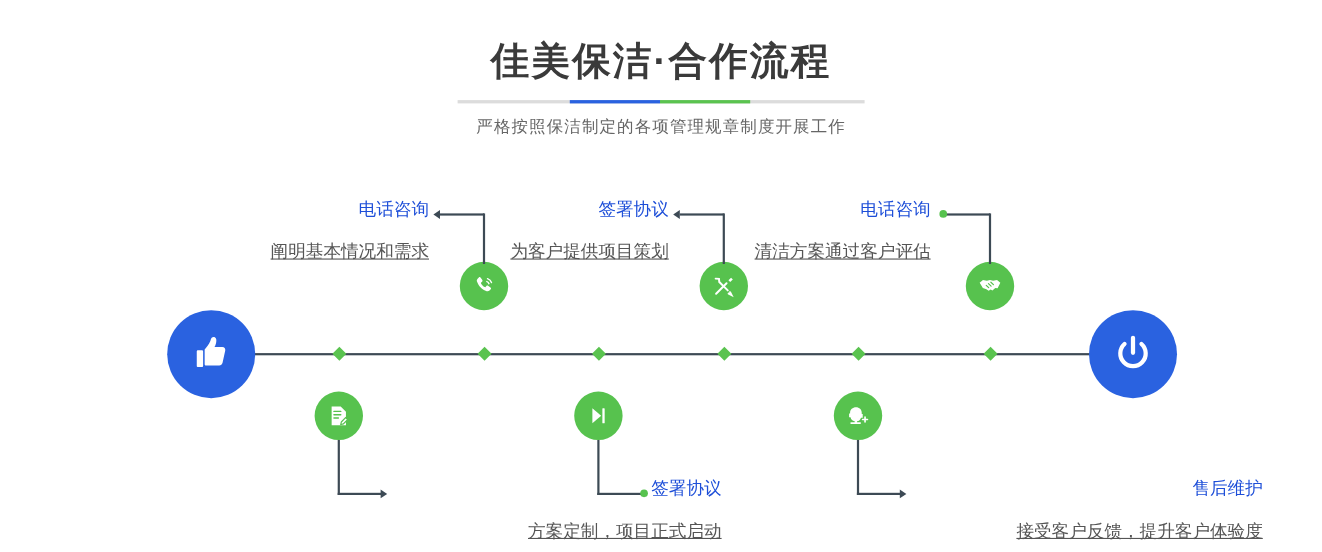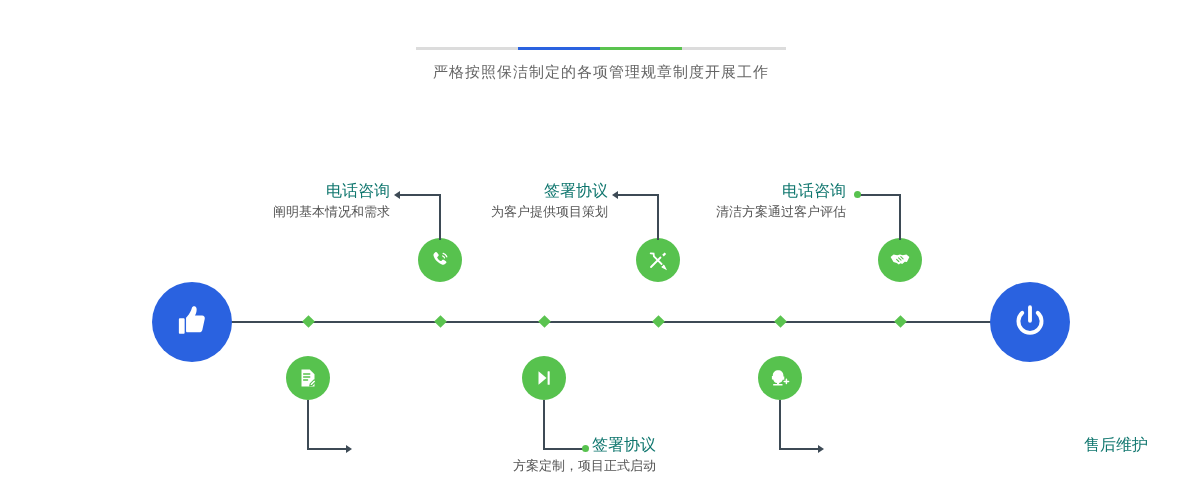--- a/index.html
+++ b/index.html
@@ -137,27 +137,28 @@
     justify-content: center;
     color: #ffffff;
   }
   .label {
     position: absolute;
     white-space: nowrap;
   }
   .label .lab-title {
     font-size: 16px;
     line-height: 22px;
-    color: #0f766e;
+    color: #1d4ed8;
   }
   .label .lab-desc {
-    font-size: 13px;
+    font-size: 16px;
     line-height: 20px;
     color: #555555;
-    margin-top: 0;
+    margin-top: 18px;
+    text-decoration: underline;
   }
   .label.right-align {
     text-align: right;
   }
   .label.left-align {
     text-align: right;
   }
   .arrowhead {
     position: absolute;
     width: 0;
@@ -181,20 +182,21 @@
     background: #57c24e;
   }
   svg { display: block; }
 </style>
 </head>
 <body>
 
 <div class="page">
 
   <div class="header">
+    <div class="title">佳美保洁·合作流程</div>
     <div class="divider">
       <div class="seg-blue"></div>
       <div class="seg-green"></div>
     </div>
     <div class="subtitle">严格按照保洁制定的各项管理规章制度开展工作</div>
   </div>
 
   <div class="timeline">
 
     <div class="axis"></div>
@@ -321,17 +323,18 @@
             <path d="M10.2 4.2c3 0 5.2 2.1 5.2 5v1.2h.9v3.4h-1.6c-.4 1.8-1.9 3-3.6 3.2v.9h3.4v1.5H5.2v-1.5h3.8v-.9C7 16.7 5.6 15.3 5.2 13.4H3.9V10h.9V9.2c0-2.9 2.3-5 5.4-5z"></path>
             <path d="M18.4 13.2v4.4M16.2 15.4h4.4" stroke="#ffffff" stroke-width="1.5" stroke-linecap="round"></path>
           </svg>
         </span>
       </div>
       <div class="stem" style="left:779px; top:250px; height:50px;"></div>
       <div class="stem-h" style="left:779px; top:298px; width:40px;"></div>
       <div class="arrowhead arrow-right" style="left:818px; top:295px;"></div>
       <div class="label left-align" style="left:828px; top:284px; width:320px;">
         <div class="lab-title">售后维护</div>
+        <div class="lab-desc">接受客户反馈，提升客户体验度</div>
       </div>
     </div>
 
   </div>
 </div>
 
 </body></html>

